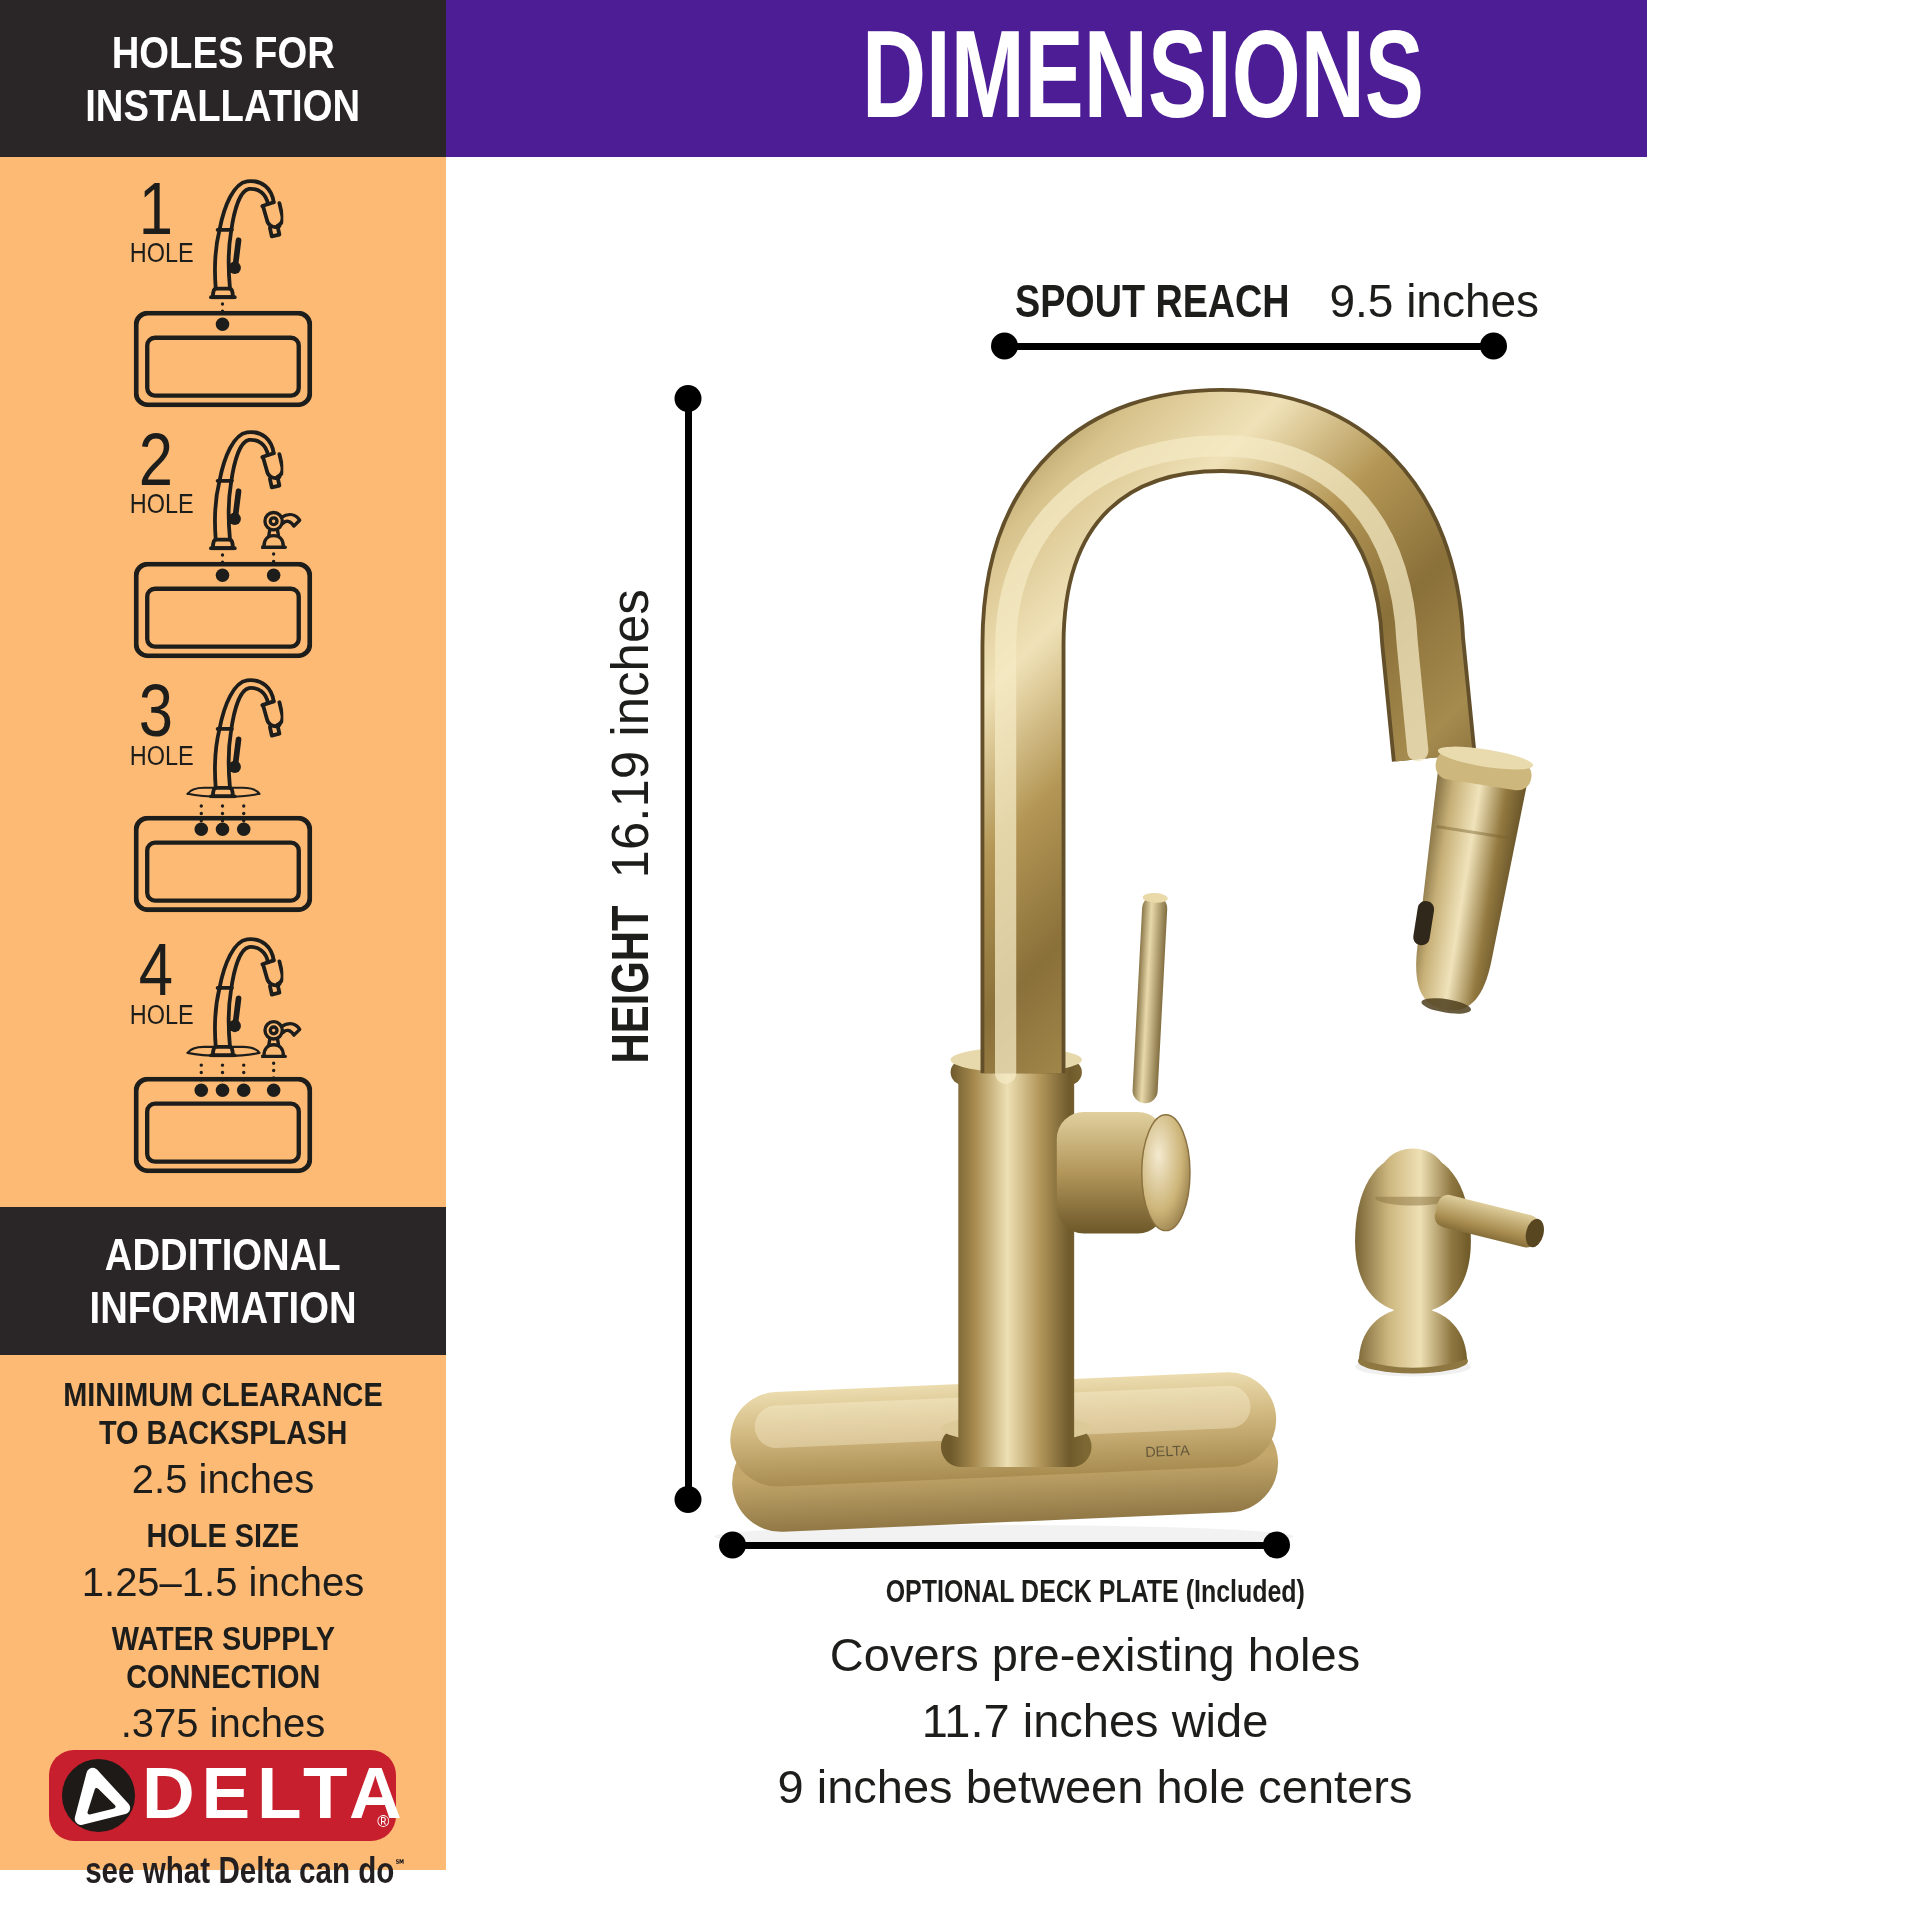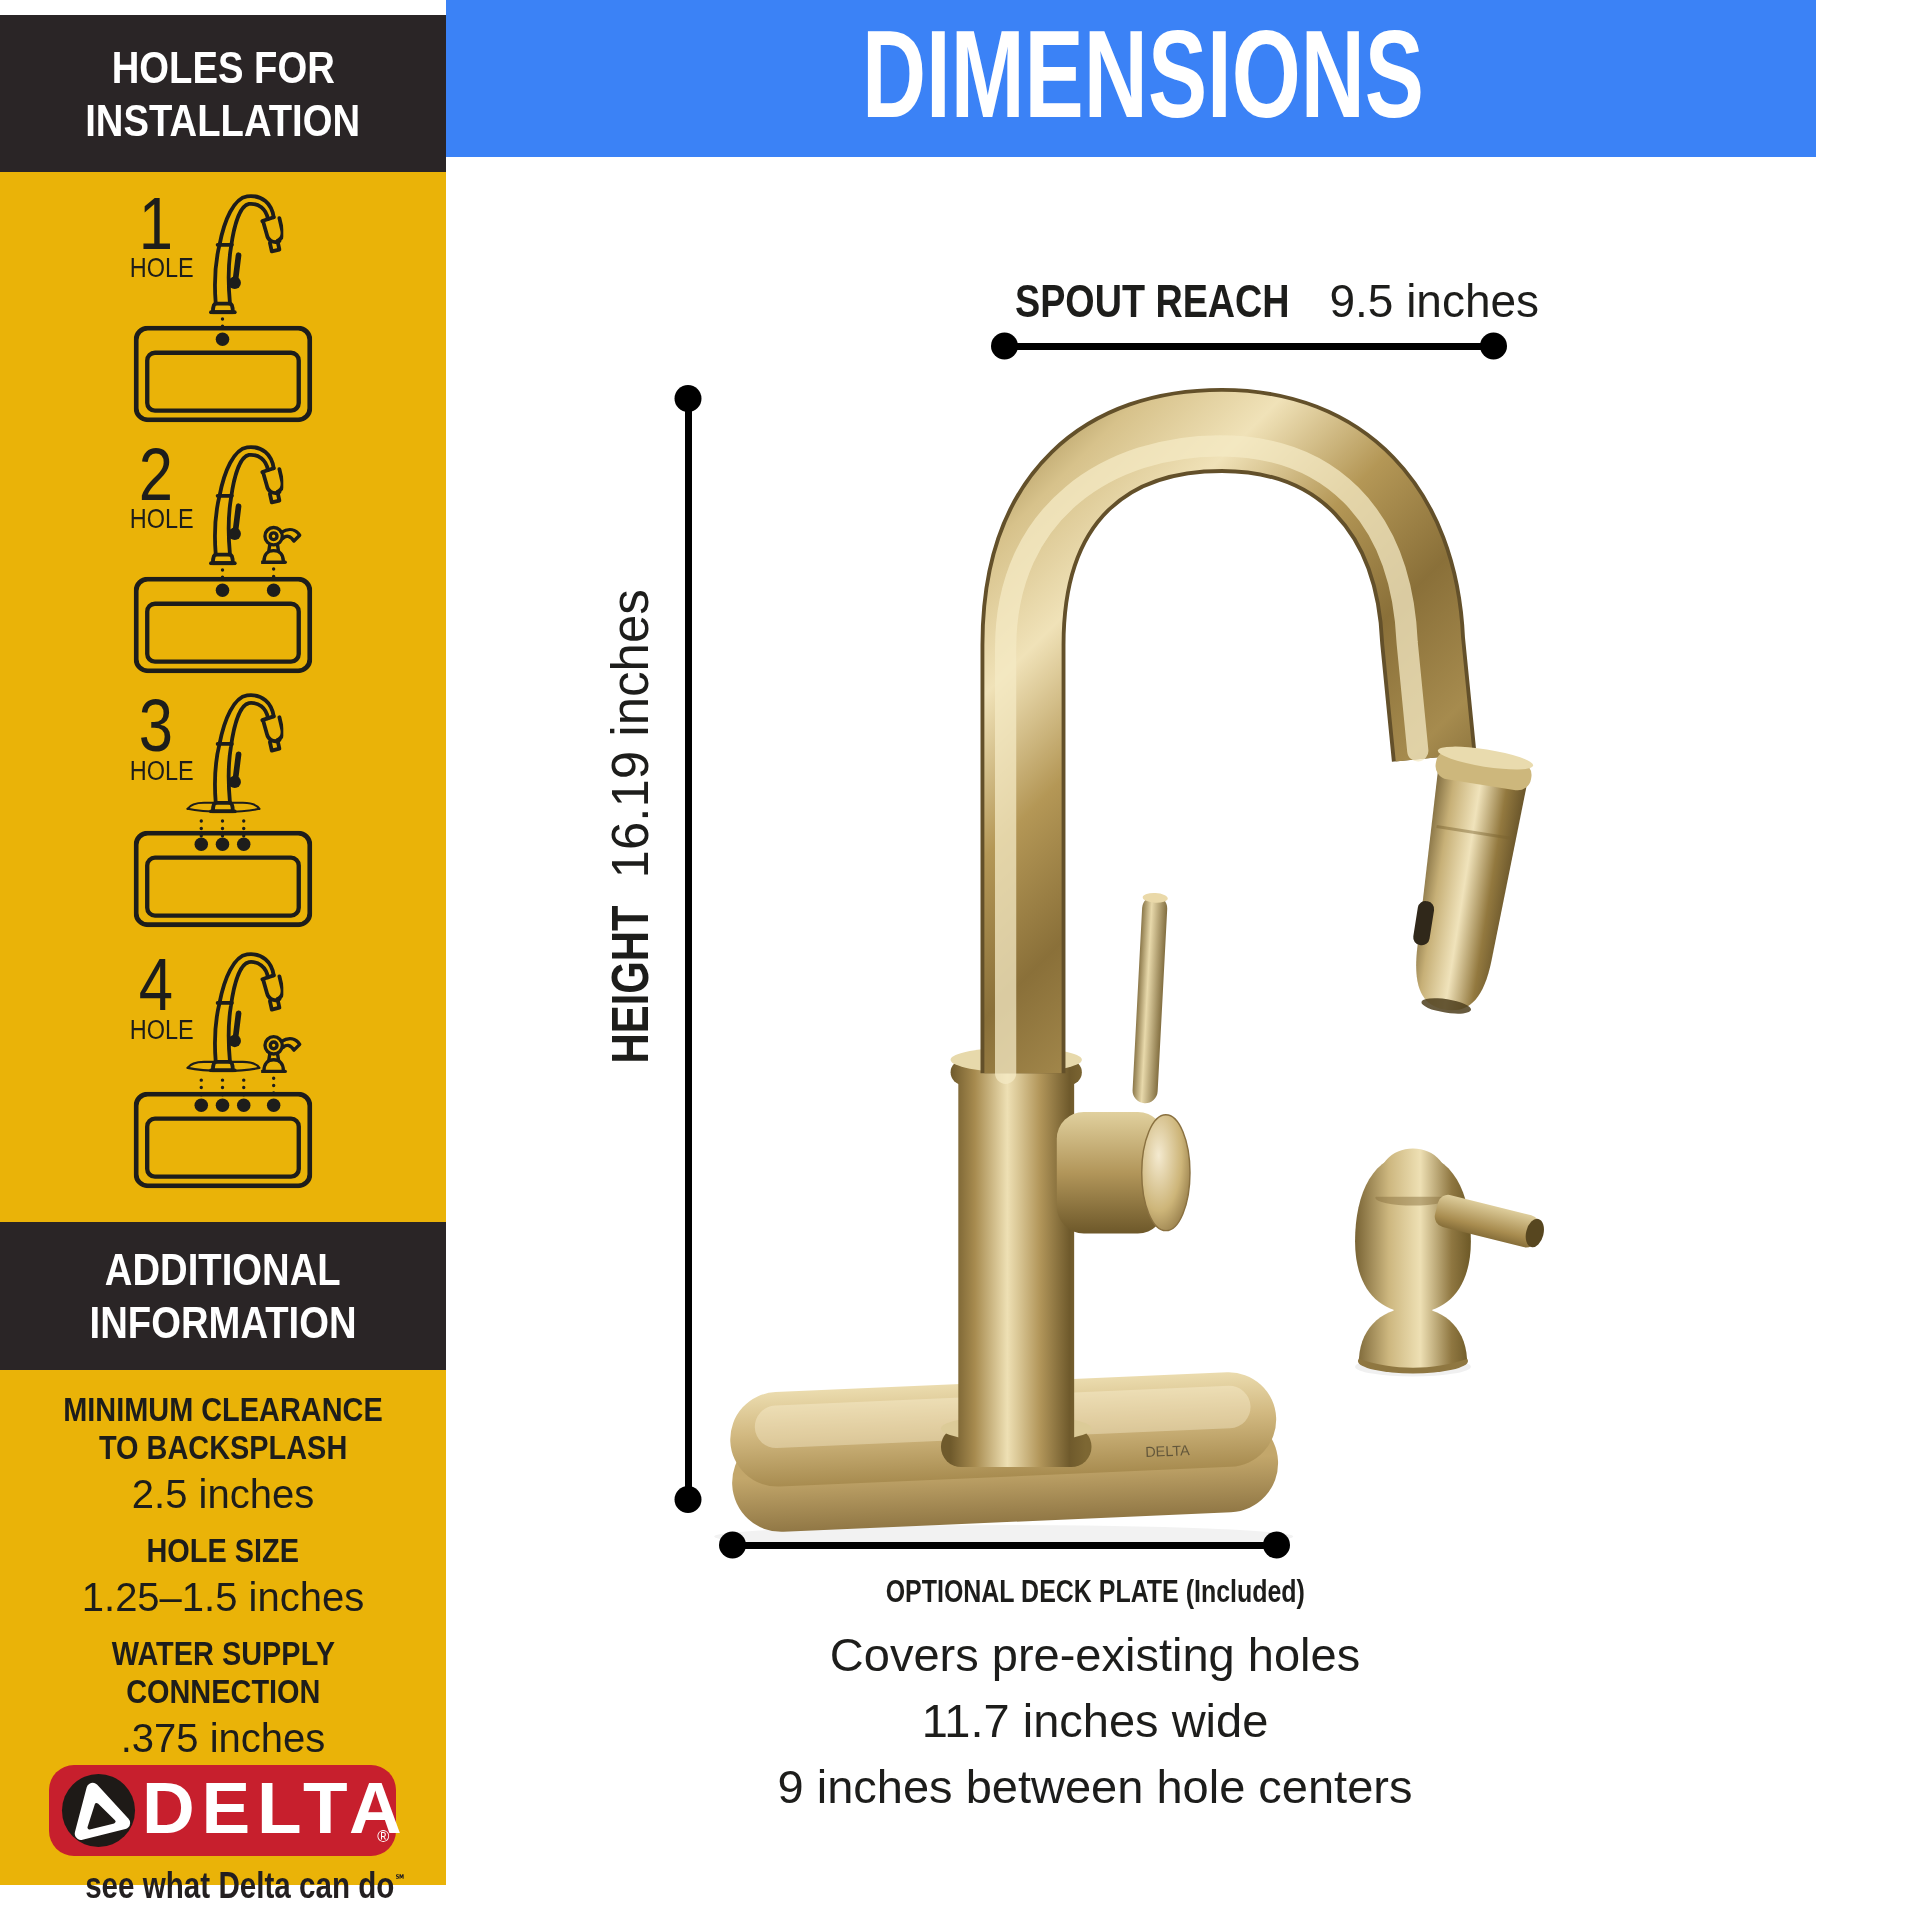--- a/index.html
+++ b/index.html
@@ -1,40 +1,40 @@
 <!DOCTYPE html>
 <html><head>
 <meta charset="utf-8">
 <style>
   html,body{margin:0;padding:0;background:#fff;}
   #canvas{position:relative;width:1931px;height:1931px;background:#ffffff;overflow:hidden;
           font-family:"Liberation Sans","DejaVu Sans",sans-serif;color:#1d1d1b;}
   .abs{position:absolute;}
   
-  #sidebar{left:0;top:15px;width:446px;height:1870px;background:#eab308;}
+  #sidebar{left:0;top:0;width:446px;height:1870px;background:#fdba74;}
   .side-banner{left:0;width:446px;background:#2a2526;color:#fff;text-align:center;
                display:flex;flex-direction:column;justify-content:center;}
   .side-banner .ln{font-weight:700;font-size:45px;line-height:53px;}
   .cond{display:inline-block;transform:scaleX(0.85);transform-origin:center;white-space:nowrap;}
   .cond78{display:inline-block;transform:scaleX(0.78);transform-origin:center;white-space:nowrap;}
   .hole-svg{left:97px;width:251px;}
   
   #specs{left:0;top:1375px;width:446px;text-align:center;}
   .spec-h{font-weight:700;font-size:34px;line-height:38px;color:#1d1d1b;}
   .spec-v{font-weight:400;font-size:40px;line-height:44px;margin:5.8px 0 15.4px 0;}
   
   #delta-box{left:49px;top:1750px;width:347px;height:91px;background:#c71f2d;border-radius:25px;}
   #delta-word{position:absolute;left:93px;top:50%;transform:translateY(-54%);color:#fff;
               font-weight:600;font-size:73px;letter-spacing:6.8px;}
   #delta-reg{position:absolute;right:6.8px;bottom:9.7px;color:#fff;font-size:16.4px;font-weight:400;}
   #tagline{left:0;top:1850px;width:446px;text-align:right;color:#231f20;
            font-weight:700;font-size:37px;}
   #tagline .mark{font-size:14.5px;vertical-align:super;}
   
-  #dim-banner{left:446px;top:0;width:1370px;height:157px;background:#3b82f6;}
+  #dim-banner{left:446px;top:0;width:1201px;height:157px;background:#4c1d95;}
   #dim-title{position:absolute;left:697px;top:50%;transform:translate(-50%,-54%) scaleX(0.71);
              color:#fff;font-weight:700;font-size:125px;white-space:nowrap;}
   .dim-line{position:absolute;background:#000;}
   .dim-line .dot{position:absolute;width:27px;height:27px;border-radius:50%;background:#000;}
   .lineh{height:6.8px;}
   .lineh .dot{top:50%;transform:translateY(-50%);}
   .linev{width:6.8px;}
   .linev .dot{left:50%;transform:translateX(-50%);}
   .dim-label{position:absolute;white-space:nowrap;font-size:46px;}
   .dim-label .b{font-weight:700;display:inline-block;transform:scaleX(0.82);transform-origin:center;}

